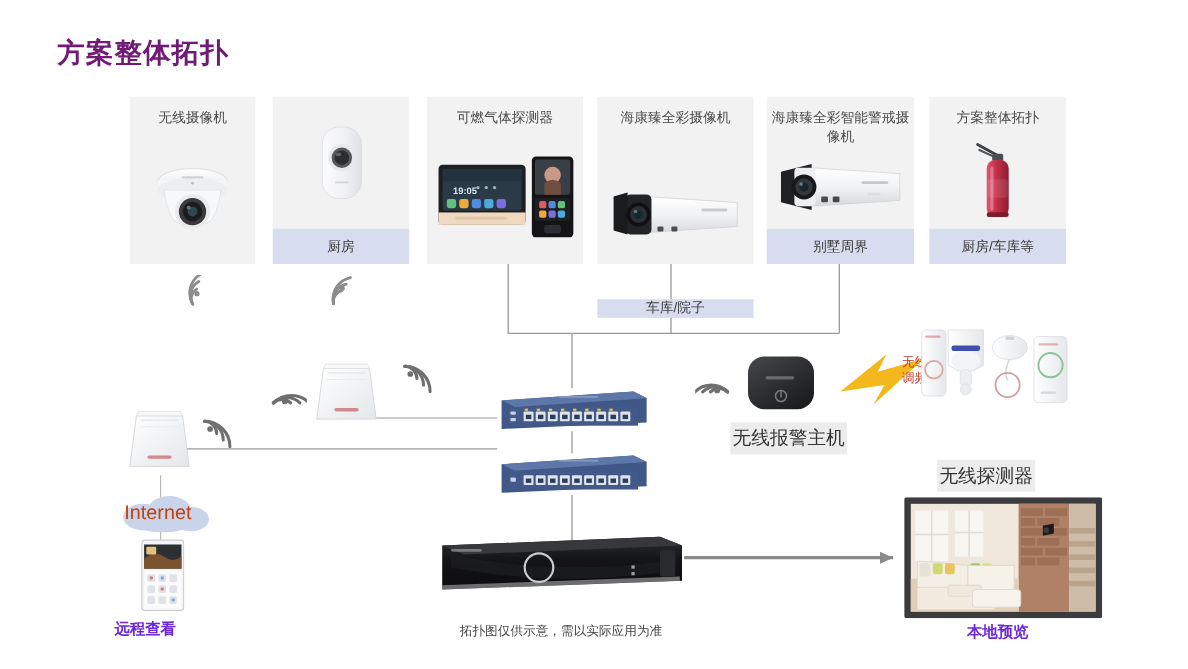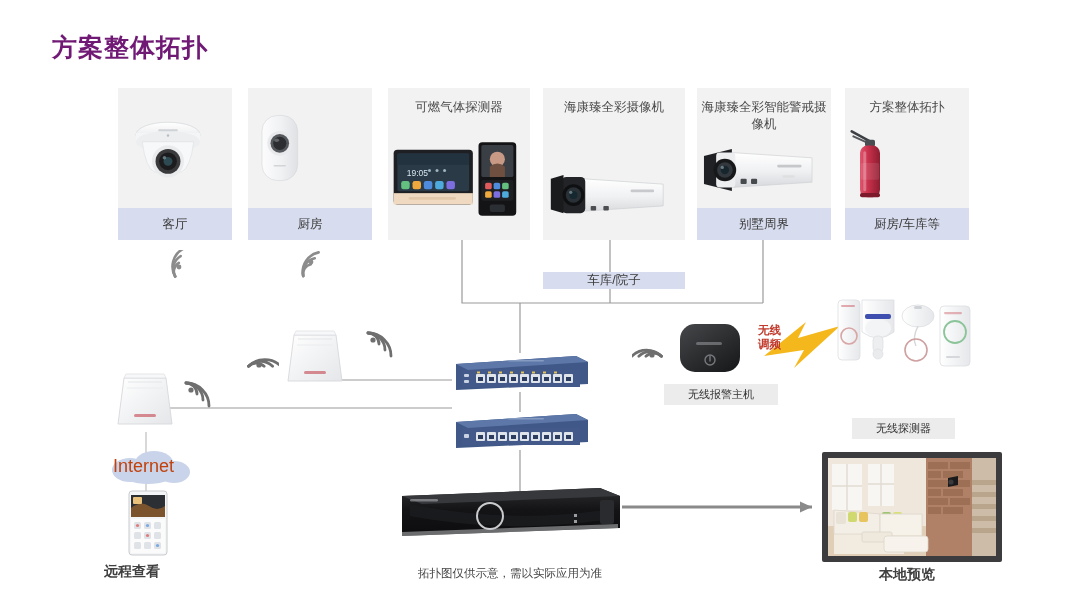--- a/index.html
+++ b/index.html
@@ -29,40 +29,40 @@
     box-sizing:border-box;
   }
   .card-title{
     font-size:12.5px;color:#4a4a4a;
     text-align:center;line-height:1.35;
     padding:11px 4px 0 4px;
     min-height:19px;
   }
   .card-art{
     flex:1;position:relative;
-    display:flex;align-items:center;
+    display:flex;align-items:center;justify-content:center;font-weight:bold;
   }
   .card-foot{
     background:#d7dcee;
     height:32px;
     display:flex;align-items:center;justify-content:center;
     font-size:12.5px;color:#3b3b3b;
   }
 
   
   .node-label{
     position:absolute;
-    font-size:11px;color:#333;
+    font-size:17px;color:#333;
     background:#ececec;
-    padding:3px 24px;
+    padding:3px 2px;
     white-space:nowrap;
   }
   .bold-label{
     position:absolute;
-    font-size:14px;font-weight:bold;color:#404040;
+    font-size:14px;font-weight:bold;color:#6d28d9;
     white-space:nowrap;
   }
   .note{
     position:absolute;
     font-size:11.5px;color:#444;
     white-space:nowrap;
   }
   .internet-label{
     position:absolute;
     font-size:18px;color:#c2410c;
@@ -104,20 +104,21 @@
 
     <path d="M622,507 L812,507" stroke="#8a8a8a" stroke-width="3" fill="none"></path>
     <path d="M812,507 L800,501.5 L800,512.5 Z" fill="#8a8a8a"></path>
 
     <path d="M146,455 L146,432" stroke="#b9b9b9" stroke-width="1.1" fill="none"></path>
 
     <path d="M146,478 L146,492" stroke="#b9b9b9" stroke-width="1.1" fill="none"></path>
   </svg>
 
   <div class="card" style="left:118px;top:88px;width:114px;height:152px;">
+    <div class="card-title">无线摄像机</div>
     <div class="card-art">
       <svg viewBox="0 0 110 90" width="100" height="80" aria-hidden="true">
         <defs>
           <linearGradient id="wcg" x1="0" y1="0" x2="0" y2="1">
             <stop offset="0" stop-color="#ffffff"></stop>
               <stop offset="1" stop-color="#dddfe2"></stop>
           </linearGradient>
         </defs>
         <ellipse cx="55" cy="30" rx="36" ry="14" fill="url(#wcg)" stroke="#d4d6d9" stroke-width="0.8"></ellipse>
         <rect x="19" y="28" width="72" height="10" fill="#f4f5f6"></rect>
@@ -125,21 +126,20 @@
         <path d="M26,38 q4,30 14,34 l30,0 q10,-4 14,-34 z" fill="#f7f8f9" stroke="#dcdee1" stroke-width="0.7"></path>
         <circle cx="55" cy="60" r="18" fill="#e9ebed"></circle>
         <circle cx="55" cy="60" r="14" fill="#3a3a3c"></circle>
         <circle cx="55" cy="60" r="10" fill="#1c1c1e"></circle>
         <circle cx="55" cy="60" r="5" fill="#2d4a52"></circle>
         <circle cx="51" cy="56" r="2" fill="#7f9aa3" opacity="0.7"></circle>
         <rect x="44" y="24" width="22" height="2.2" rx="1" fill="#cfd2d6"></rect>
         <circle cx="55" cy="31" r="1.4" fill="#b9bcc0"></circle>
       </svg>
     </div>
-    <div class="card-foot">客厅</div>
   </div>
 
   <div class="card" style="left:248px;top:88px;width:124px;height:152px;">
     <div class="card-art">
       <svg viewBox="0 0 80 96" width="62" height="76" aria-hidden="true">
         <defs>
           <linearGradient id="gdg" x1="0" y1="0" x2="1" y2="0">
             <stop offset="0" stop-color="#fcfcfd"></stop>
               <stop offset="0.55" stop-color="#f0f1f3"></stop>
             <stop offset="1" stop-color="#dfe1e4"></stop>
@@ -451,22 +451,22 @@
     </svg>
   </div>
 
   <div class="node-label" style="left:664px;top:384px;">无线报警主机</div>
 
   <div class="dev" style="left:760px;top:316px;">
     <svg width="84" height="58" viewBox="0 0 84 58" aria-hidden="true">
       <path d="M4,40 L46,6 L38,22 L80,10 L34,52 L44,34 Z" fill="#f5b81c"></path>
     </svg>
   </div>
-  <div style="position:absolute;left:758px;top:323px;font-size:11.5px;
-              color:#c0392b;font-weight:bold;line-height:1.25;text-align:left;">
+  <div style="position:absolute;left:820px;top:323px;font-size:11.5px;
+              color:#c0392b;font-weight:normal;line-height:1.25;text-align:left;">
     <div>无线</div>
     <div>调频</div>
   </div>
 
   <div class="dev" style="left:832px;top:292px;">
     <svg width="150" height="90" viewBox="0 0 150 90" aria-hidden="true">
       <defs>
         <linearGradient id="dtg" x1="0" y1="0" x2="1" y2="0">
           <stop offset="0" stop-color="#ffffff"></stop>
             <stop offset="1" stop-color="#e5e7ea"></stop>

